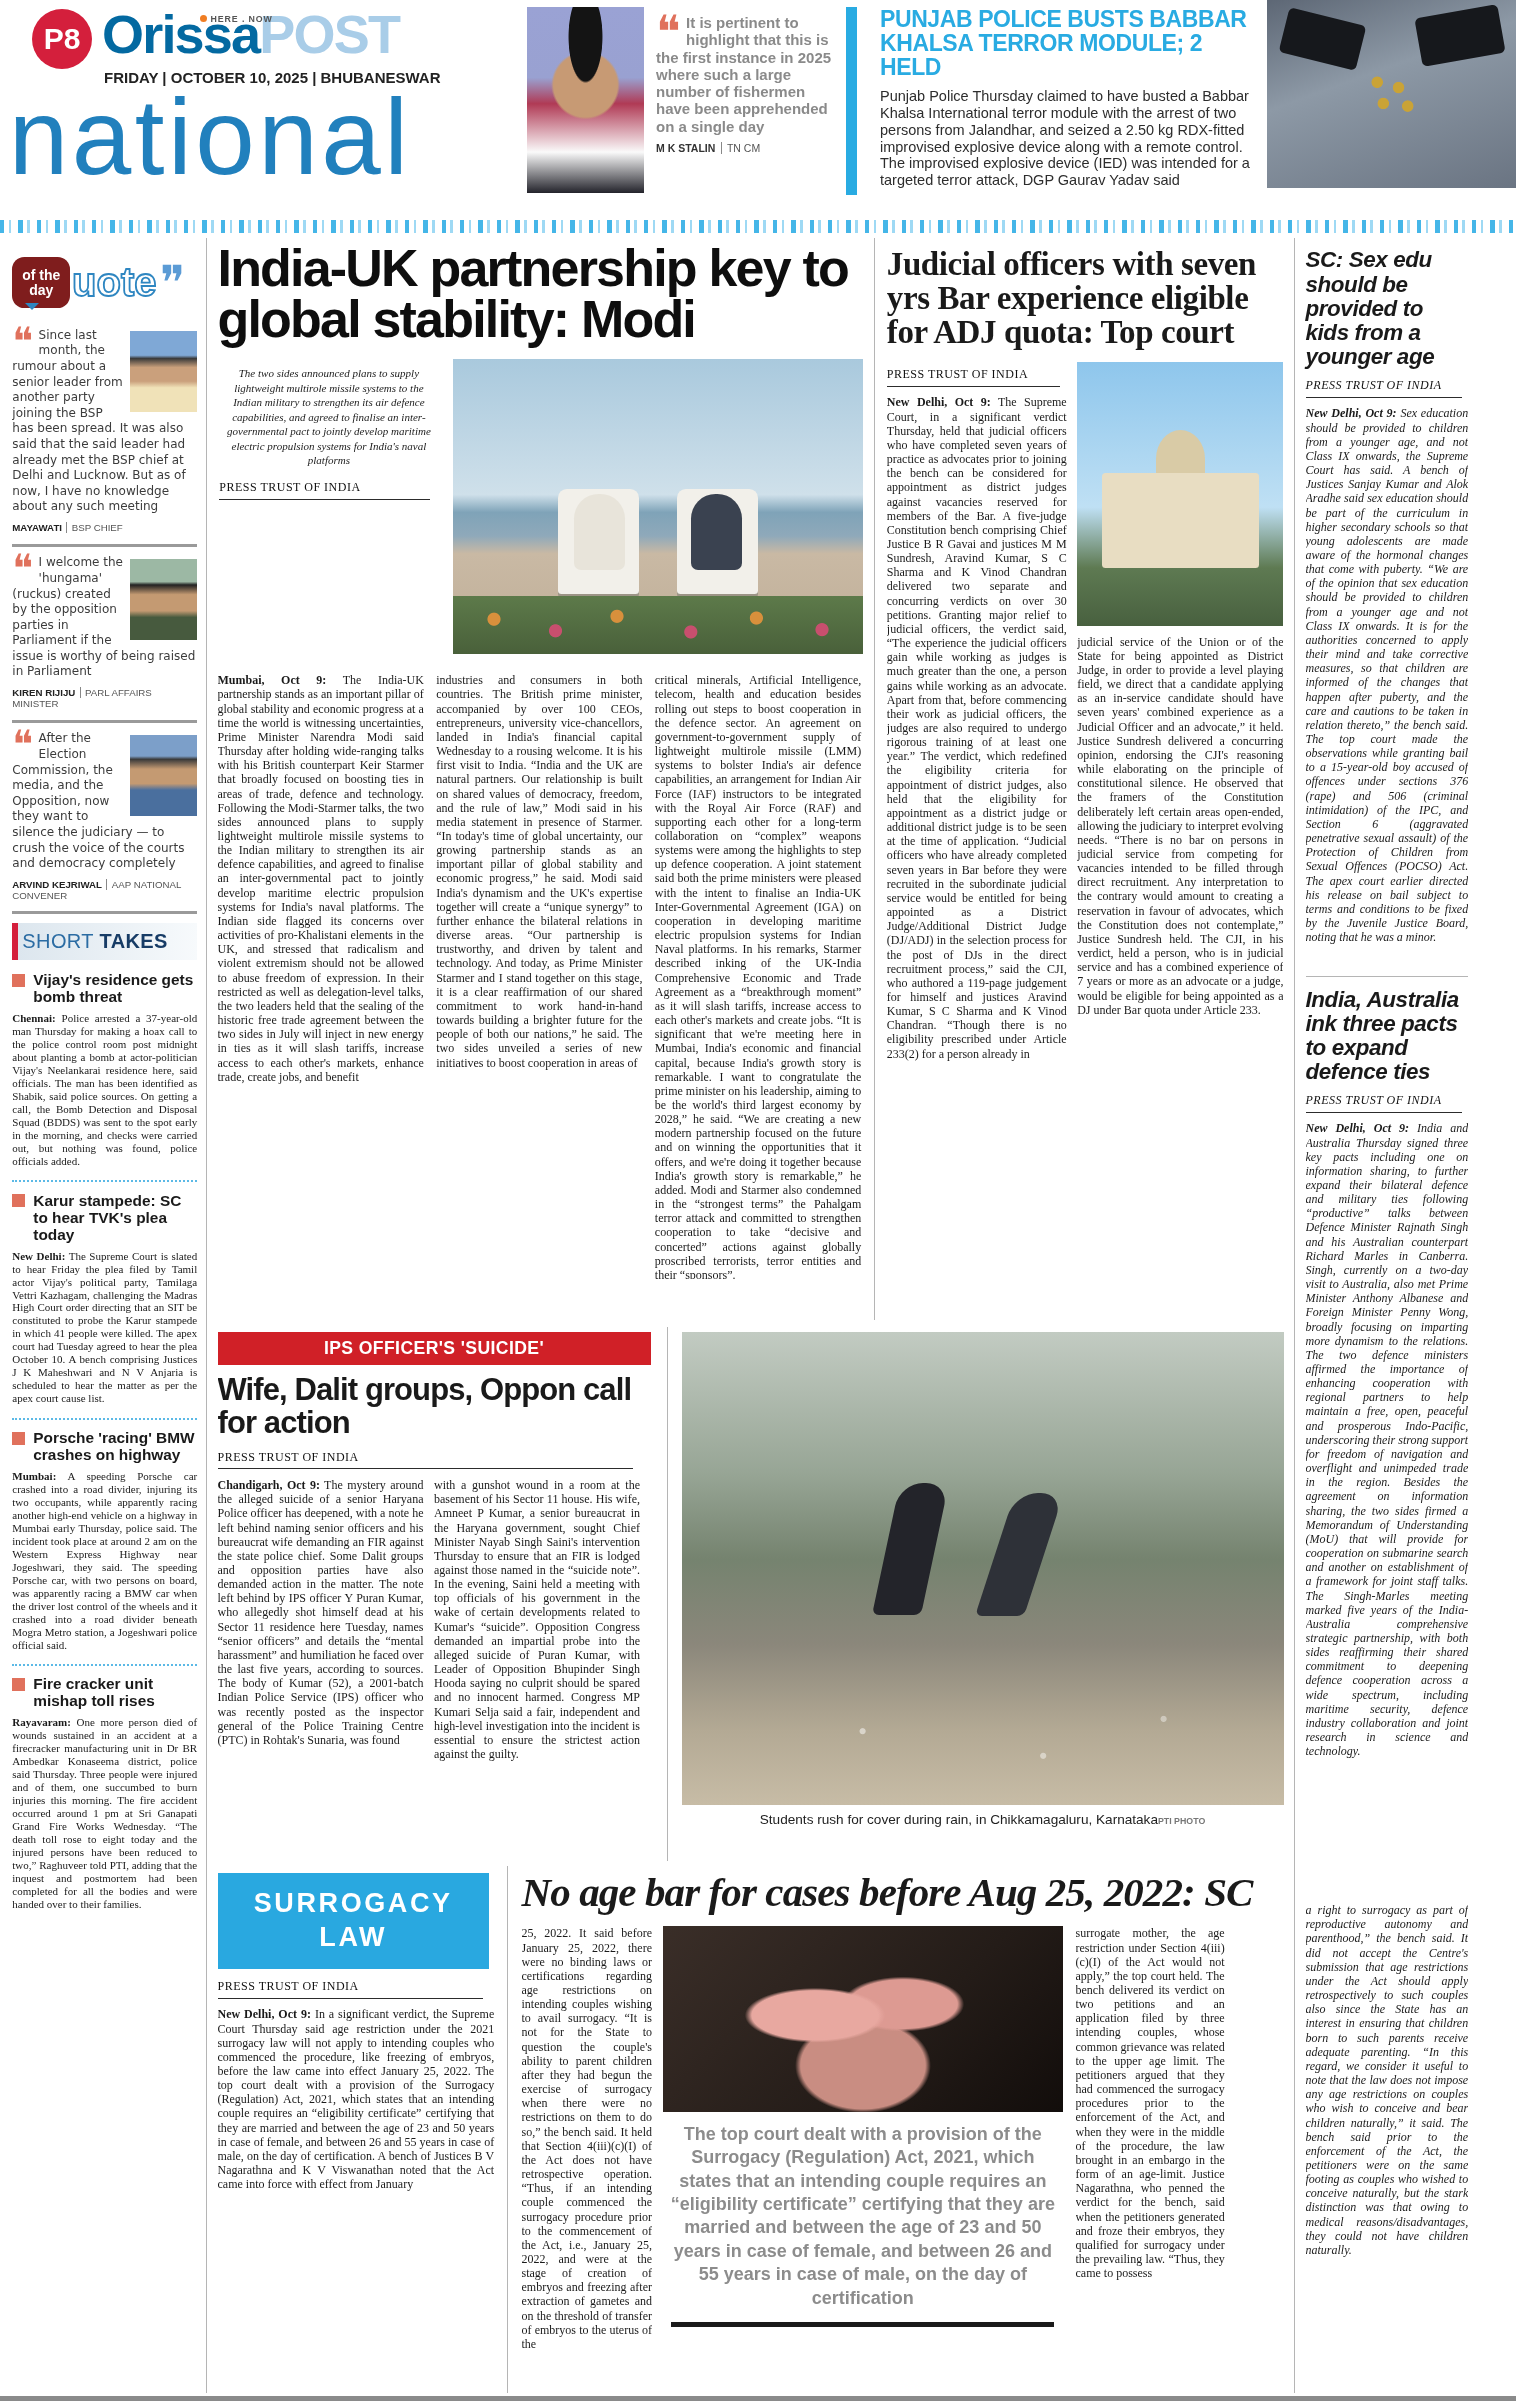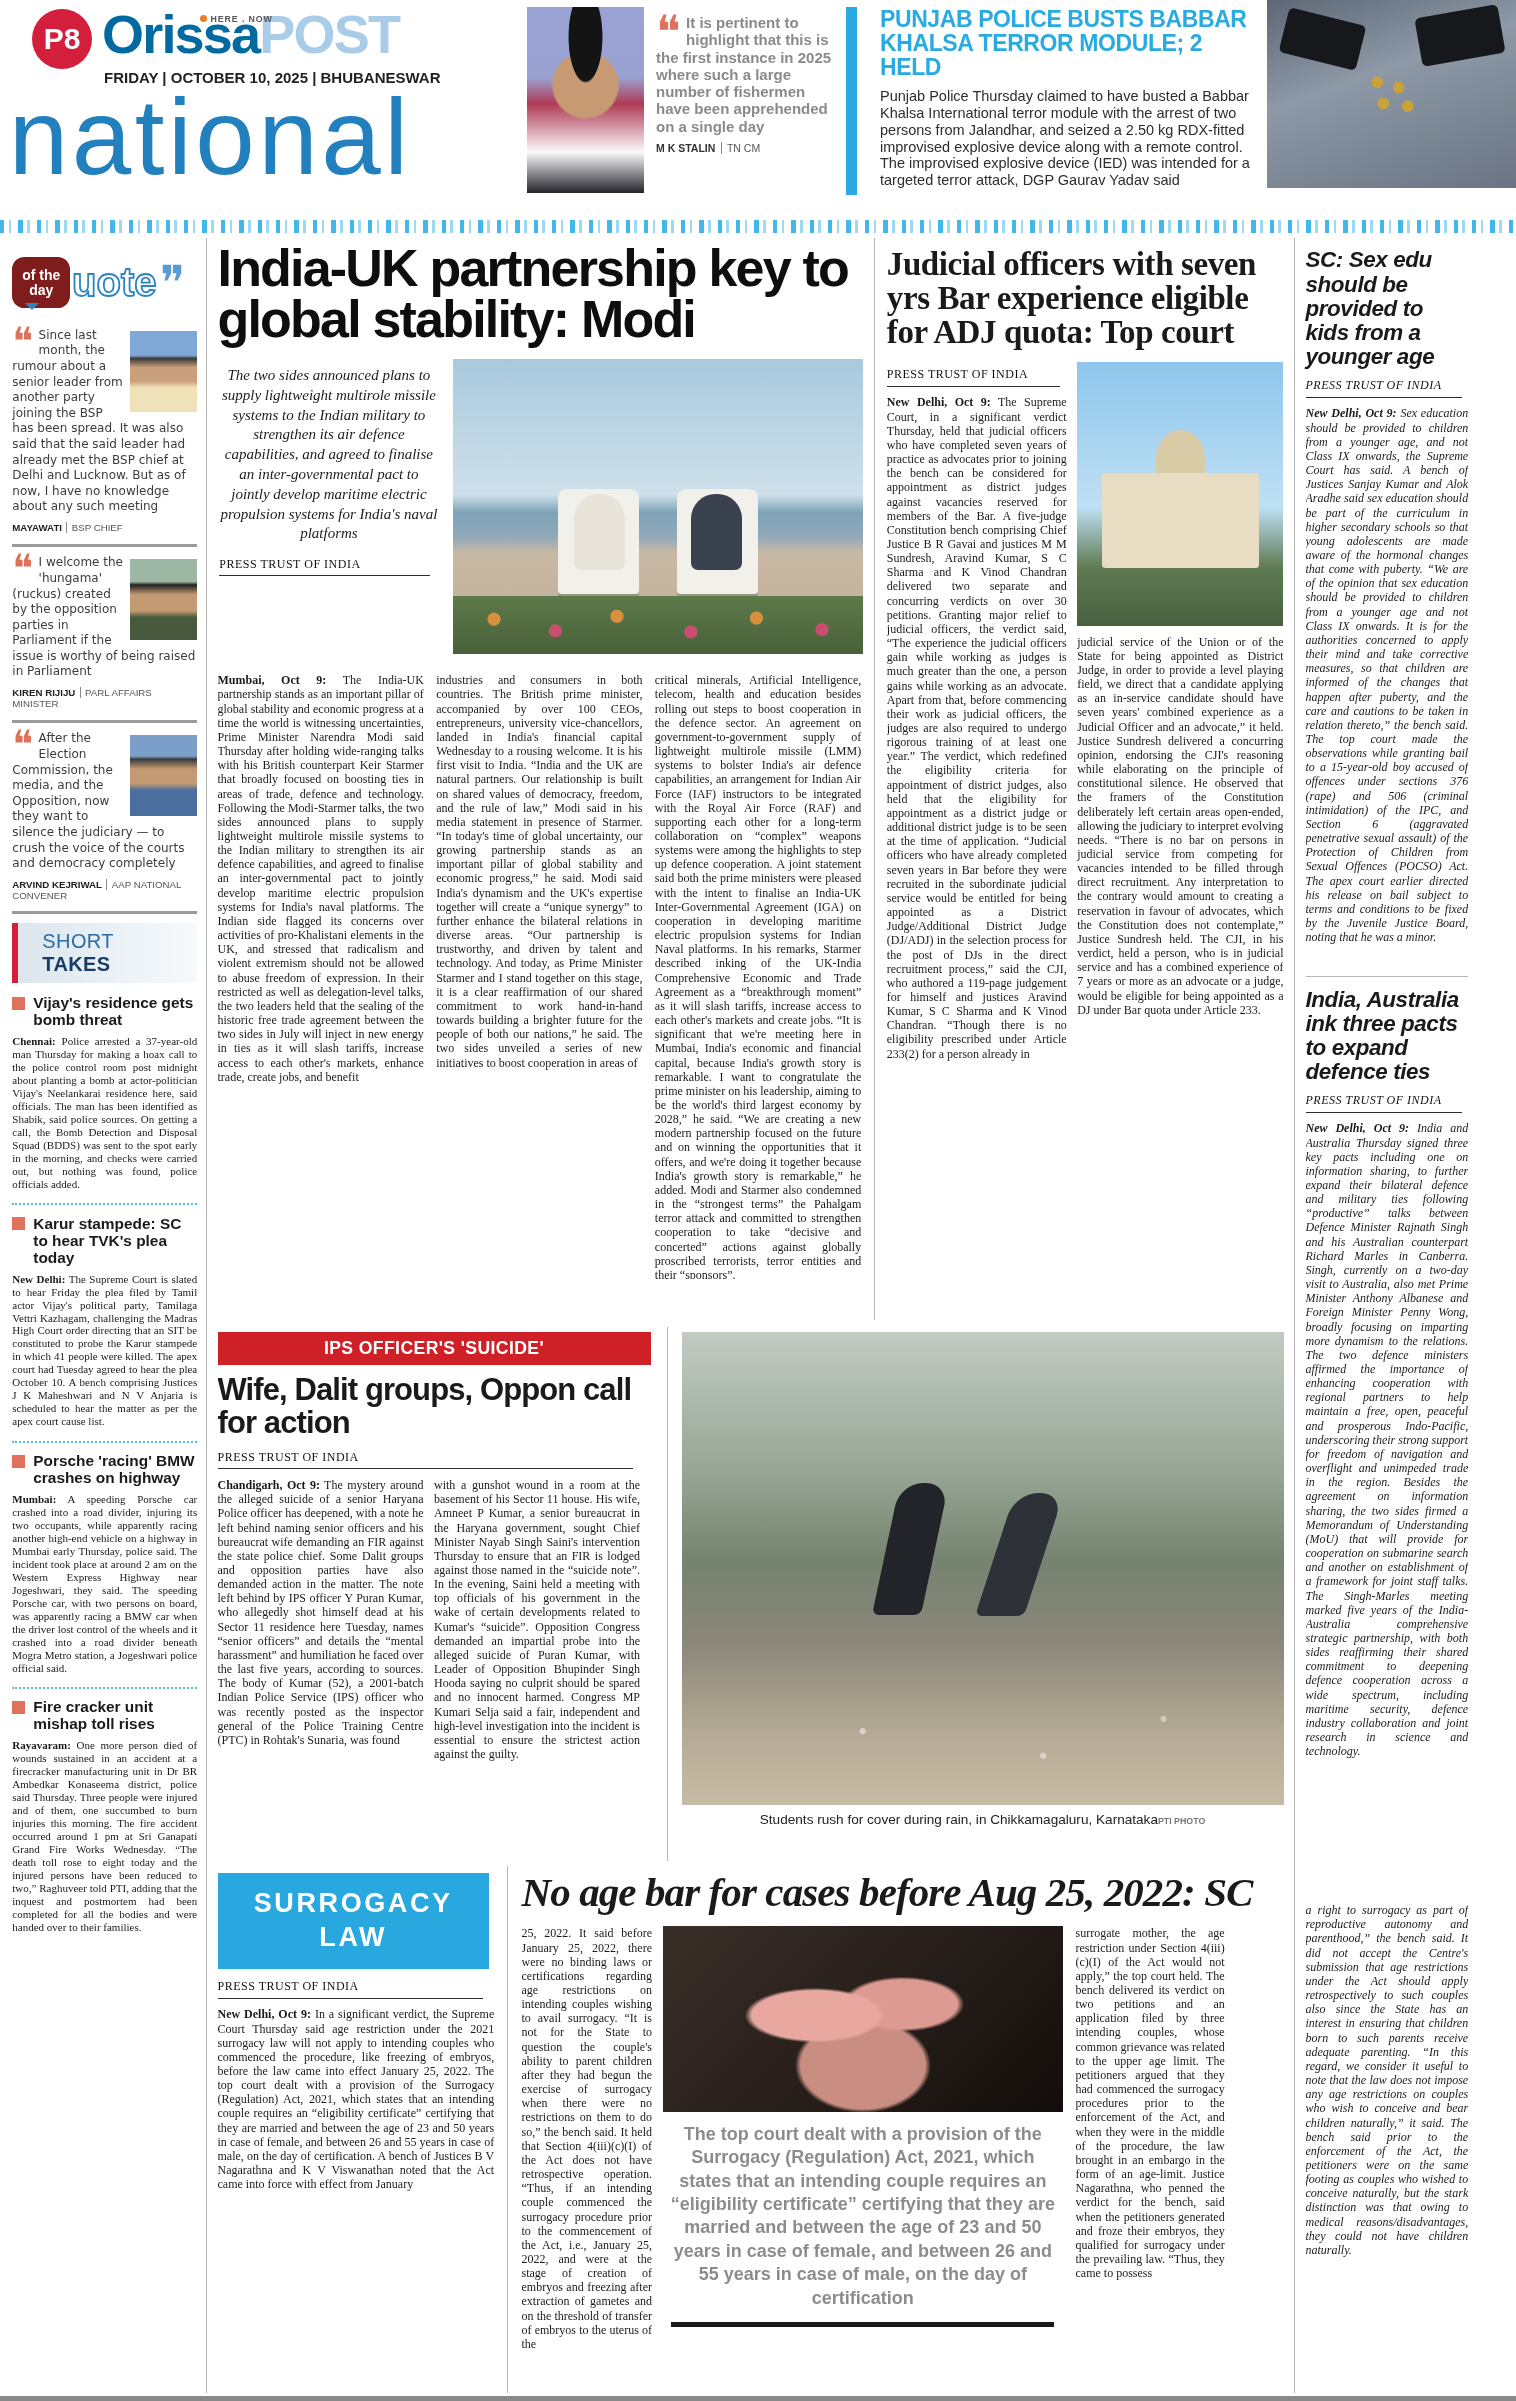--- a/index.html
+++ b/index.html
@@ -59,38 +59,38 @@
   .quote-item .face { float:right; width:67px; height:81px; margin:3.5px 0 3.5px 5.3px; }
   .f-maya { background:linear-gradient(180deg,#7fa8d6 0 30%, #3a3a3a 34%, #caa07c 45% 62%, #f0e2b8 70% 100%); }
   .f-rijiju { background:linear-gradient(180deg,#9cb8a4 0 28%, #222 32%, #c49a72 44% 64%, #475a3e 72% 100%); }
   .f-kejri { background:linear-gradient(180deg,#7c9fc9 0 26%, #3a3a3a 30%, #c49a72 42% 60%, #4a6f9e 68% 100%); }
   .quote-item .qt { font-family:"DejaVu Sans",sans-serif; font-size:12px; line-height:1.3; color:#3c3c3c; }
   .quote-item .q-open { font-size:39px; margin-top:1.8px; }
   .quote-item .spk { margin-top:7px; font-family:"Liberation Sans",sans-serif; font-size:9.7px; font-weight:700; color:#222; }
   .quote-item .spk .role { font-weight:400; border-left:1.3px solid #888; margin-left:4.4px; padding-left:4.4px; color:#555; }
 
   .shorts-head { margin:8.8px 0 7px 0; border-left:6.1px solid #d41f3c; background:linear-gradient(90deg,#dce6ee,#f7fafc);
-                 padding:7px 24px; font-family:"Liberation Sans",sans-serif; font-size:20px; letter-spacing:0.4px; }
+                 padding:7px 4px; font-family:"Liberation Sans",sans-serif; font-size:20px; letter-spacing:0.4px; }
   .shorts-head .a { color:#2b6ca3; font-weight:400; } .shorts-head .b { color:#173c66; font-weight:700; }
   .brief { padding:5.3px 0 8.8px 0; }
   .brief + .brief { border-top:2.6px dotted #5bb9e6; margin-top:3.5px; padding-top:10.5px; }
   .brief h4 { font-family:"Liberation Sans",sans-serif; font-weight:700; font-size:15.4px; line-height:1.1; margin-bottom:6.1px; position:relative; padding-left:21px; }
   .brief h4 .sq { position:absolute; left:0; top:1.8px; width:13px; height:13px; background:#e0715c; }
   .brief p { font-size:11px; line-height:1.18; text-align:justify; }
   .lead { font-weight:700; }
 
   
   .byline { font-size:12px; letter-spacing:0.5px; color:#111; border-bottom:1.8px solid #2c2c2c; padding-bottom:3.5px; margin:5.3px 0 8.8px 0; width:96%; }
   .bt { font-size:12px; line-height:1.18; text-align:justify; }
 
   
   .modi h1 { font-family:"Liberation Sans",sans-serif; font-weight:700; font-size:52px; letter-spacing:-1.8px; line-height:.98; color:#0e0e0e; padding:5.3px 0 8.8px 0; }
   .modi-top { display:flex; height:309px; }
   .standfirst { width:235px; padding:12.3px 14px 0 1.8px; }
-  .standfirst .sf { font-style:italic; font-size:15px; line-height:1.32; text-align:center; color:#1c1c1c; }
+  .standfirst .sf { font-style:italic; font-size:11px; line-height:1.32; text-align:center; color:#1c1c1c; }
   .modi-photo { flex:1; height:295px; margin-top:5.3px; position:relative; overflow:hidden;
      background:linear-gradient(180deg,#a9c9dd 0%,#cfe0ea 46%,#7fa3b8 52%,#8fa9ba 60%,#c9b9a4 66%,#bfae97 100%); }
   .chair { position:absolute; bottom:60px; width:81px; height:105px; background:#f2f0ea; border-radius:8.8px 8.8px 3.5px 3.5px; box-shadow:0 3.5px 0 #9c9486; }
   .chair.c1 { left:105px; } .chair.c2 { right:105px; }
   .pm { position:absolute; bottom:84px; width:51px; height:76px; border-radius:24.6px 24.6px 7px 7px; }
   .pm1 { left:121px; background:#e8e4da; } .pm2 { right:121px; background:#3a4250; }
   .flowers { position:absolute; left:0; right:0; bottom:0; height:58px;
      background: radial-gradient(circle at 10% 40%, #d8903c 0 6.1px, transparent 7px), radial-gradient(circle at 25% 60%, #c84f6e 0 6.1px, transparent 7px),
                  radial-gradient(circle at 40% 35%, #d8903c 0 6.1px, transparent 7px), radial-gradient(circle at 58% 62%, #c84f6e 0 6.1px, transparent 7px),
                  radial-gradient(circle at 74% 38%, #d8903c 0 6.1px, transparent 7px), radial-gradient(circle at 90% 58%, #c84f6e 0 6.1px, transparent 7px),

